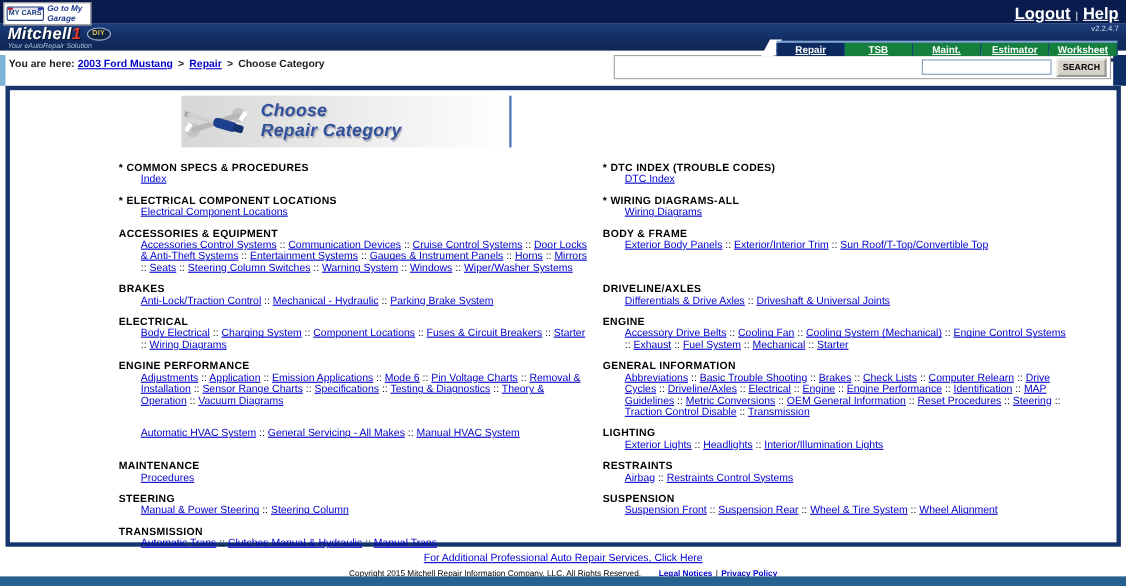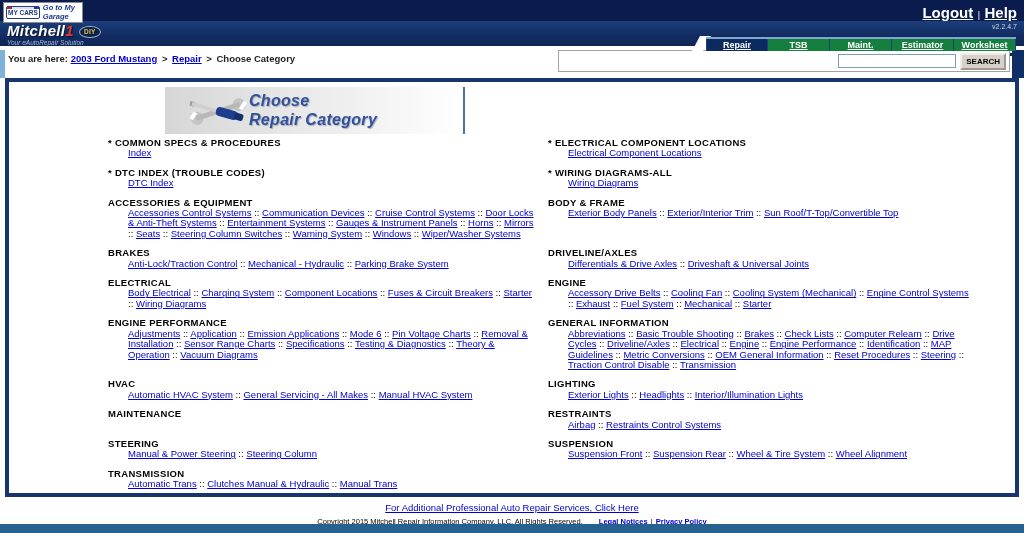--- a/index.html
+++ b/index.html
@@ -56,26 +56,26 @@
   .search-input { width:118px; height:14px; border:1px solid #7f9db9; font-size:9px; padding:0 2px;
     font-family:"Liberation Sans", sans-serif; }
   .search-btn { height:17px; background:#d6d2ca; border:2px outset #f0ede6; font-size:8px; font-weight:bold;
     padding:0 4px; color:#000; font-family:"Liberation Sans", sans-serif; cursor:pointer; }
 
   
   .content-box { position:absolute; left:5px; top:78px; width:1014px; height:419px; background:#fff;
     border:4px solid #16356d; }
   .banner { position:absolute; left:156px; top:5px; width:300px; height:47px;
     background:linear-gradient(90deg,#d6d6d6,#ededed 55%,#fff); border-right:2px solid #4a6fb5;
-    display:flex; align-items:center; padding-left:22px; }
+    display:flex; align-items:center; gap:10px; padding-left:0; }
   .tools-icon { flex:0 0 auto; display:inline-flex; }
   .banner-title { font-size:16px; font-weight:bold; font-style:italic; color:#31529b;
     line-height:1.15; letter-spacing:.3px; text-shadow:1px 1px 1px rgba(60,60,90,.35); }
 
-  .category-grid { position:absolute; left:99px; top:56px; display:grid;
+  .category-grid { position:absolute; left:99px; top:66px; display:grid;
     grid-template-columns:426px 426px; column-gap:14px; row-gap:9px; }
   .cat-heading { font-size:9.5px; font-weight:bold; color:#000; line-height:10.4px; letter-spacing:.3px; }
   .cat-links { font-size:9.5px; line-height:10.4px; color:#000;padding-left:20px; }
   .cat-links a { color:#0000cc; text-decoration:underline; }
   .cat-links .sep { color:#000; }
 
   
   .footer { position:absolute; left:0; top:497px; width:1024px; text-align:center; }
   .footer-link { font-size:9.5px; color:#0000cc; text-decoration:underline; }
   .copyright { font-size:7.5px; color:#000; margin-top:2px; }
@@ -170,28 +170,28 @@
       <div>Choose</div>
       <div>Repair Category</div>
     </div>
   </div>
   <div class="category-grid">
       <div class="cat-cell">
         <div class="cat-heading">* COMMON SPECS &amp; PROCEDURES</div>
         <div class="cat-links"><a href="#">Index</a></div>
       </div>
       <div class="cat-cell">
+        <div class="cat-heading">* DTC INDEX (TROUBLE CODES)</div>
+        <div class="cat-links"><a href="#">DTC Index</a></div>
+      </div>
+      <div class="cat-cell">
         <div class="cat-heading">* ELECTRICAL COMPONENT LOCATIONS</div>
         <div class="cat-links"><a href="#">Electrical Component Locations</a></div>
       </div>
       <div class="cat-cell">
-        <div class="cat-heading">* DTC INDEX (TROUBLE CODES)</div>
-        <div class="cat-links"><a href="#">DTC Index</a></div>
-      </div>
-      <div class="cat-cell">
         <div class="cat-heading">* WIRING DIAGRAMS-ALL</div>
         <div class="cat-links"><a href="#">Wiring Diagrams</a></div>
       </div>
       <div class="cat-cell">
         <div class="cat-heading">ACCESSORIES &amp; EQUIPMENT</div>
         <div class="cat-links"><a href="#">Accessories Control Systems</a><span class="sep"> :: </span><a href="#">Communication Devices</a><span class="sep"> :: </span><a href="#">Cruise Control Systems</a><span class="sep"> :: </span><a href="#">Door Locks &amp; Anti-Theft Systems</a><span class="sep"> :: </span><a href="#">Entertainment Systems</a><span class="sep"> :: </span><a href="#">Gauges &amp; Instrument Panels</a><span class="sep"> :: </span><a href="#">Horns</a><span class="sep"> :: </span><a href="#">Mirrors</a><span class="sep"> :: </span><a href="#">Seats</a><span class="sep"> :: </span><a href="#">Steering Column Switches</a><span class="sep"> :: </span><a href="#">Warning System</a><span class="sep"> :: </span><a href="#">Windows</a><span class="sep"> :: </span><a href="#">Wiper/Washer Systems</a></div>
       </div>
       <div class="cat-cell">
         <div class="cat-heading">BODY &amp; FRAME</div>
         <div class="cat-links"><a href="#">Exterior Body Panels</a><span class="sep"> :: </span><a href="#">Exterior/Interior Trim</a><span class="sep"> :: </span><a href="#">Sun Roof/T-Top/Convertible Top</a></div>
@@ -214,29 +214,29 @@
       </div>
       <div class="cat-cell">
         <div class="cat-heading">ENGINE PERFORMANCE</div>
         <div class="cat-links"><a href="#">Adjustments</a><span class="sep"> :: </span><a href="#">Application</a><span class="sep"> :: </span><a href="#">Emission Applications</a><span class="sep"> :: </span><a href="#">Mode 6</a><span class="sep"> :: </span><a href="#">Pin Voltage Charts</a><span class="sep"> :: </span><a href="#">Removal &amp; Installation</a><span class="sep"> :: </span><a href="#">Sensor Range Charts</a><span class="sep"> :: </span><a href="#">Specifications</a><span class="sep"> :: </span><a href="#">Testing &amp; Diagnostics</a><span class="sep"> :: </span><a href="#">Theory &amp; Operation</a><span class="sep"> :: </span><a href="#">Vacuum Diagrams</a></div>
       </div>
       <div class="cat-cell">
         <div class="cat-heading">GENERAL INFORMATION</div>
         <div class="cat-links"><a href="#">Abbreviations</a><span class="sep"> :: </span><a href="#">Basic Trouble Shooting</a><span class="sep"> :: </span><a href="#">Brakes</a><span class="sep"> :: </span><a href="#">Check Lists</a><span class="sep"> :: </span><a href="#">Computer Relearn</a><span class="sep"> :: </span><a href="#">Drive Cycles</a><span class="sep"> :: </span><a href="#">Driveline/Axles</a><span class="sep"> :: </span><a href="#">Electrical</a><span class="sep"> :: </span><a href="#">Engine</a><span class="sep"> :: </span><a href="#">Engine Performance</a><span class="sep"> :: </span><a href="#">Identification</a><span class="sep"> :: </span><a href="#">MAP Guidelines</a><span class="sep"> :: </span><a href="#">Metric Conversions</a><span class="sep"> :: </span><a href="#">OEM General Information</a><span class="sep"> :: </span><a href="#">Reset Procedures</a><span class="sep"> :: </span><a href="#">Steering</a><span class="sep"> :: </span><a href="#">Traction Control Disable</a><span class="sep"> :: </span><a href="#">Transmission</a></div>
       </div>
       <div class="cat-cell">
-        <div class="cat-heading">HVAC</div>
         <div class="cat-links"><a href="#">Automatic HVAC System</a><span class="sep"> :: </span><a href="#">General Servicing - All Makes</a><span class="sep"> :: </span><a href="#">Manual HVAC System</a></div>
       </div>
       <div class="cat-cell">
         <div class="cat-heading">LIGHTING</div>
         <div class="cat-links"><a href="#">Exterior Lights</a><span class="sep"> :: </span><a href="#">Headlights</a><span class="sep"> :: </span><a href="#">Interior/Illumination Lights</a></div>
       </div>
       <div class="cat-cell">
         <div class="cat-heading">MAINTENANCE</div>
+        <div class="cat-links"><a href="#">Procedures</a></div>
       </div>
       <div class="cat-cell">
         <div class="cat-heading">RESTRAINTS</div>
         <div class="cat-links"><a href="#">Airbag</a><span class="sep"> :: </span><a href="#">Restraints Control Systems</a></div>
       </div>
       <div class="cat-cell">
         <div class="cat-heading">STEERING</div>
         <div class="cat-links"><a href="#">Manual &amp; Power Steering</a><span class="sep"> :: </span><a href="#">Steering Column</a></div>
       </div>
       <div class="cat-cell">

